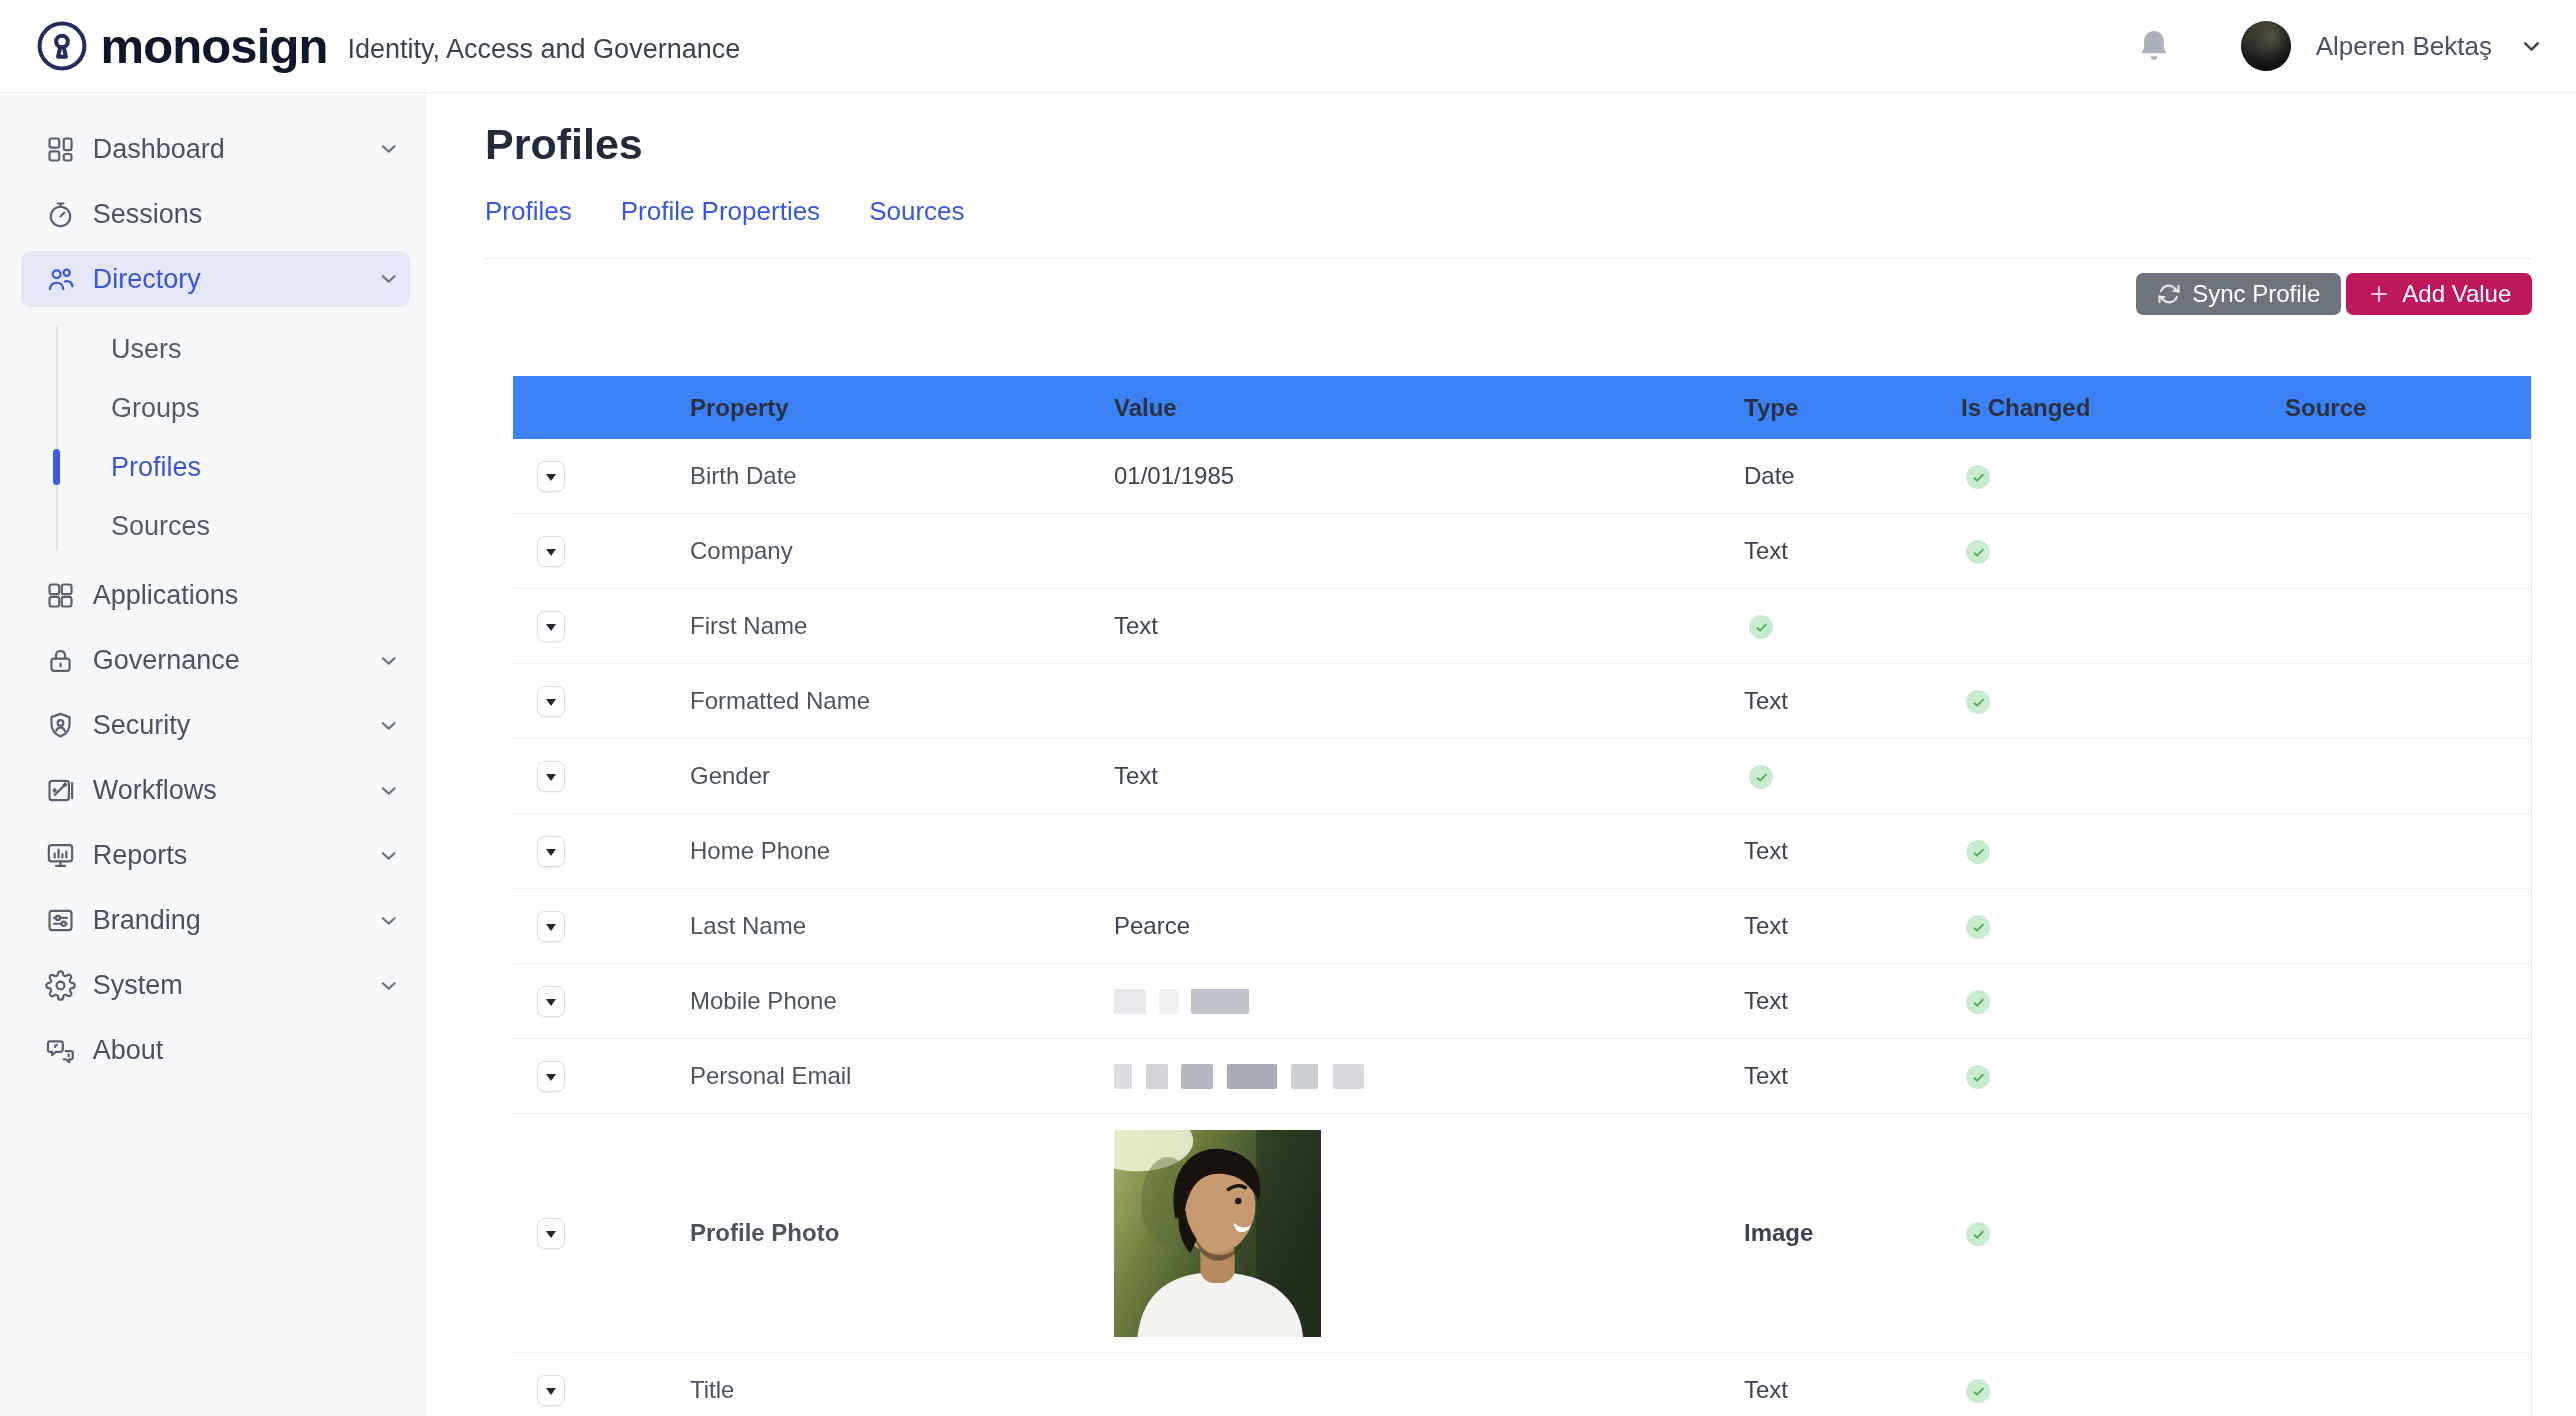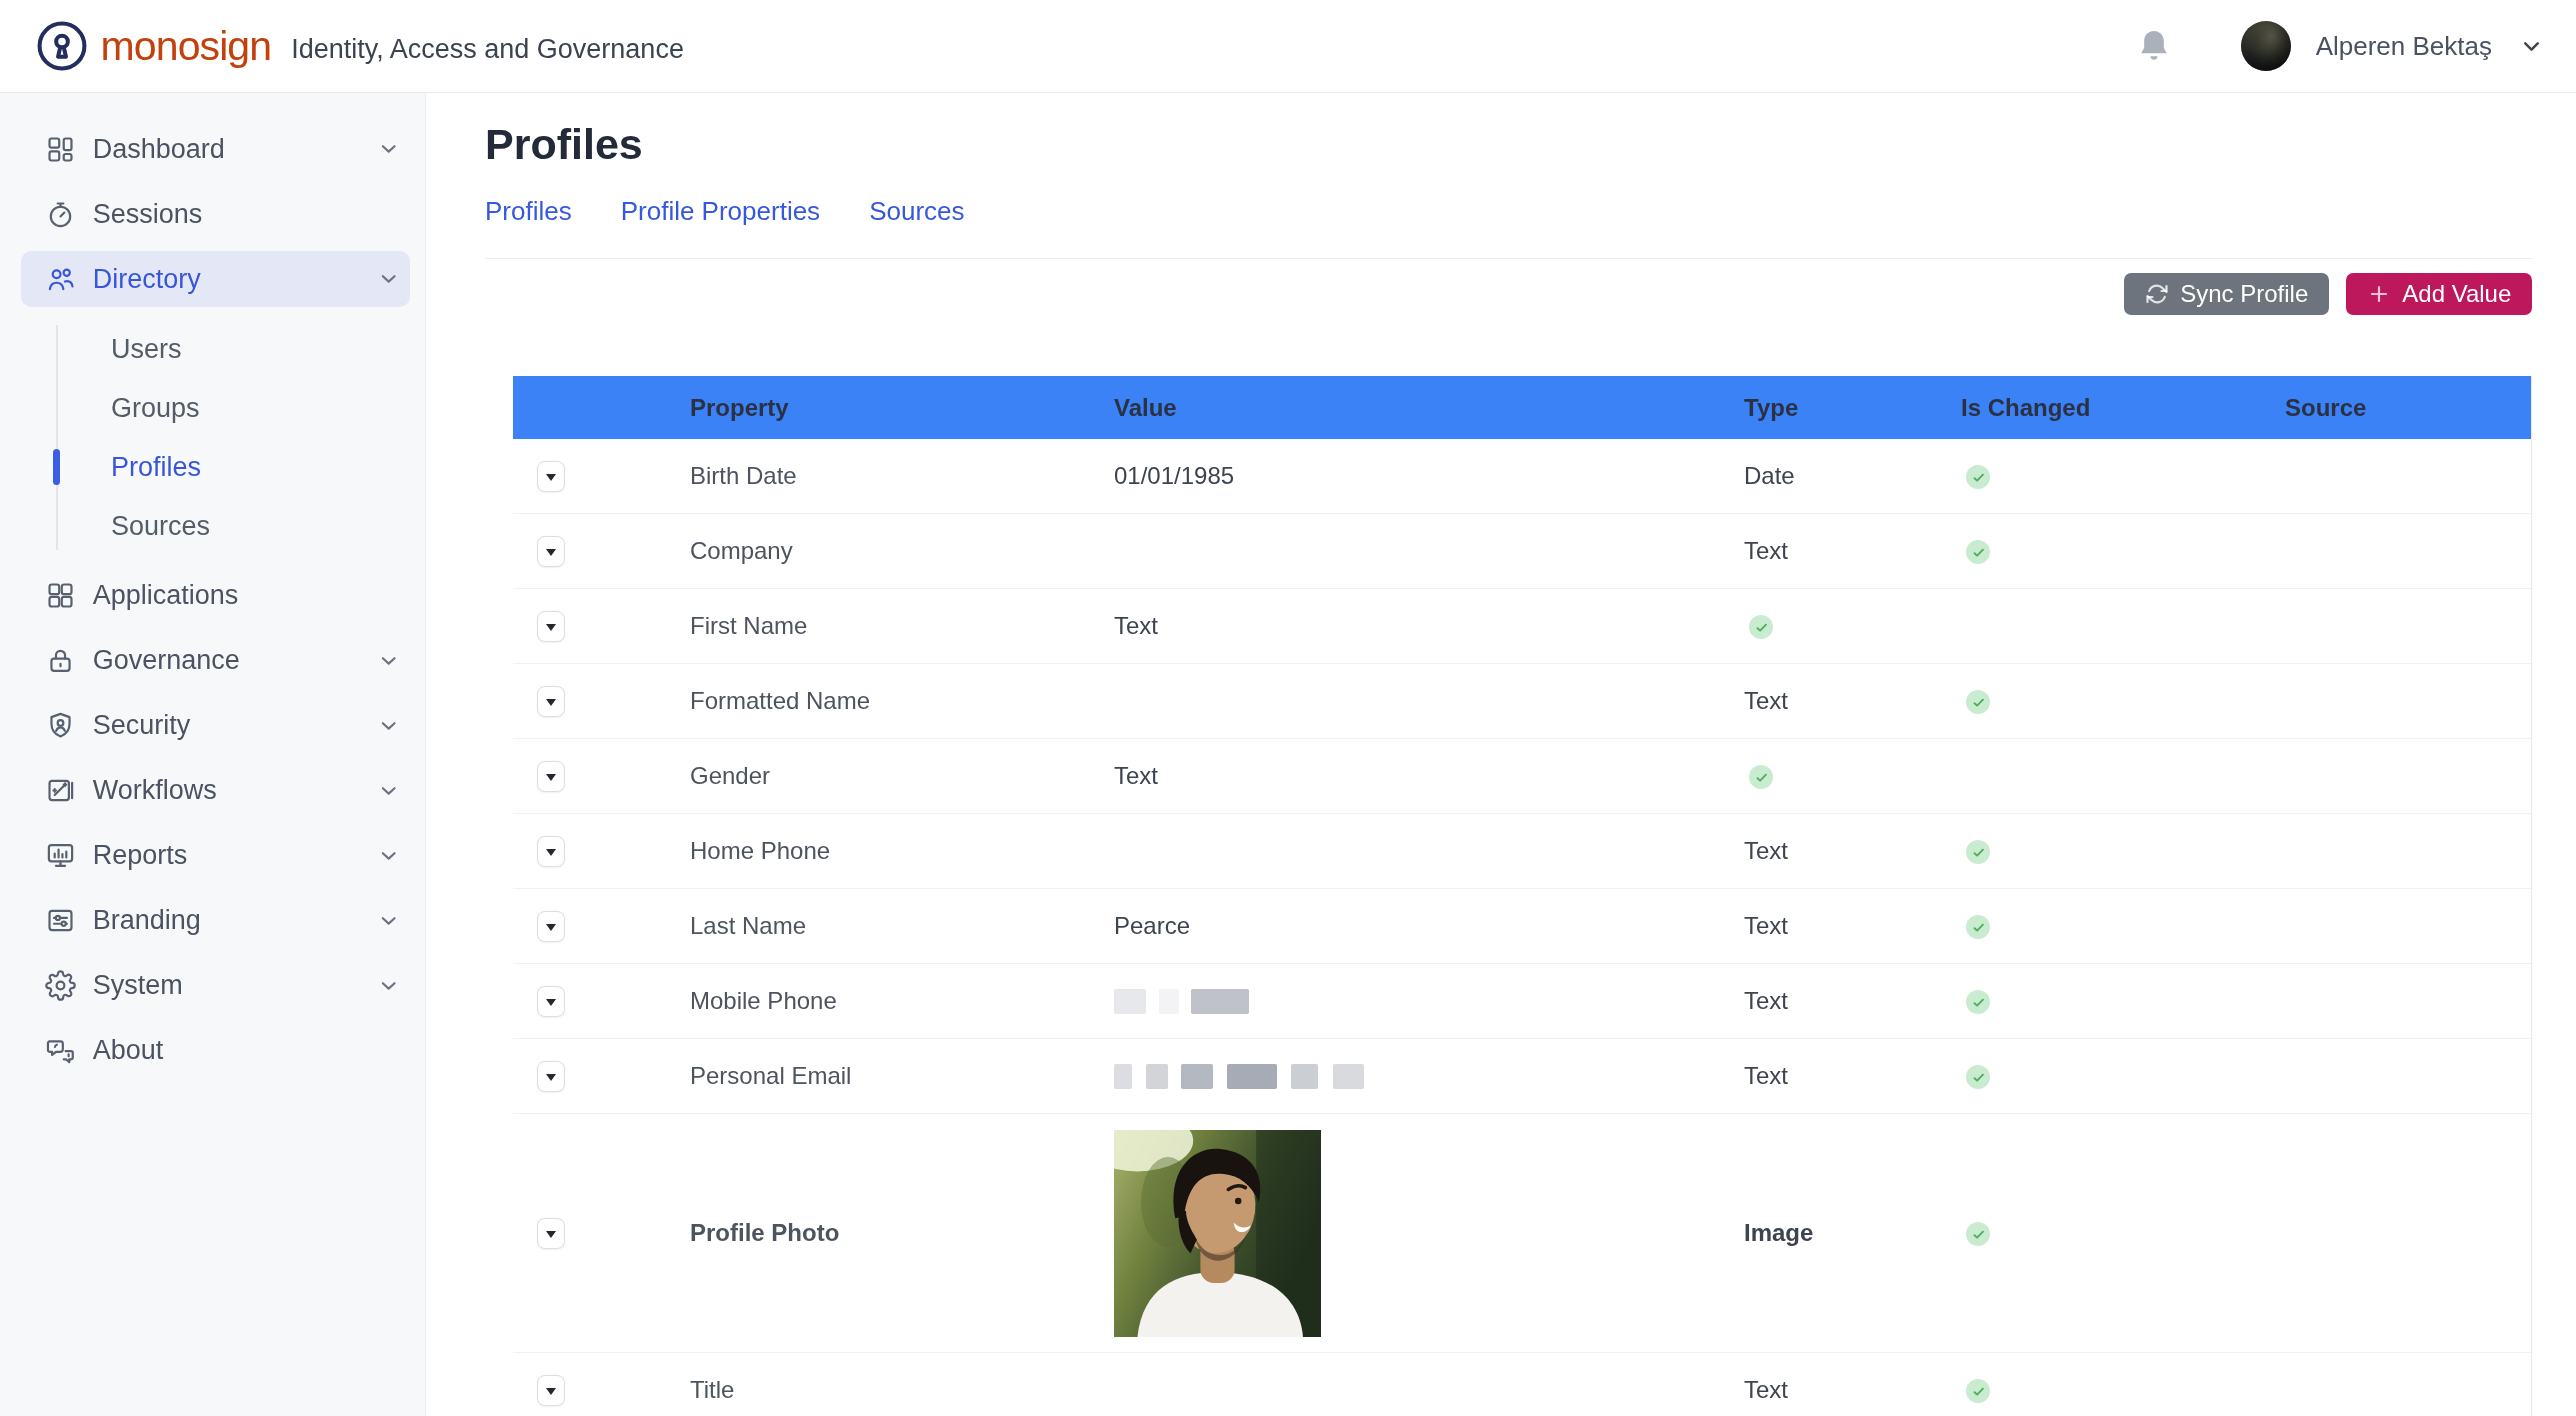--- a/index.html
+++ b/index.html
@@ -5,21 +5,21 @@
   * { margin:0; padding:0; box-sizing:border-box; }
   html,body { width:2576px; height:1417px; overflow:hidden; background:#fff;
               font-family:"Liberation Sans", sans-serif; }
 
   
   .app-header { position:absolute; top:0; left:0; width:2576px; height:93px;
                 background:#fff; border-bottom:1.8px solid #e8eaed;
                 display:flex; align-items:center; padding:0 32px 0 36px; z-index:5; }
   .brand { display:flex; align-items:center; }
   .brand-logo { width:52px; height:52px; margin-right:12.6px; }
-  .brand-name { font-size:41px; font-weight:400; color:#c2410c; letter-spacing:-0.9px; }
+  .brand-name { font-size:49px; font-weight:700; color:#0f172a; letter-spacing:-0.9px; }
   .brand-tagline { font-size:27px; color:#3c4350; margin-left:20px; margin-top:7.2px; }
   .header-right { margin-left:auto; display:flex; align-items:center;gap:9px; }
   .bell { width:38px; height:40px; color:#abb1bb; margin-right:59px; cursor:pointer; }
   .avatar { width:50px; height:50px; border-radius:50%;
             background:radial-gradient(circle at 62% 30%, #59564a 0%, #37392f 35%, #1c1f24 70%, #0d0f13 100%);
             box-shadow:inset -5.4px -9px 16px rgba(0,0,0,.55), inset 5.4px 5.4px 9px rgba(120,110,70,.25);
             margin-right:16px; cursor:pointer; }
   .user-name { font-size:26px; color:#4a5160; margin-right:18px; cursor:pointer; }
   .user-chevron { width:25px; height:25px; color:#3f454e; cursor:pointer; }
 
@@ -43,21 +43,21 @@
   .nav-sub.active { color:#3a56d8; font-weight:500; }
   .nav-sub.active .nav-sub-bar { display:block; position:absolute; left:53px; top:50%;
              transform:translateY(-50%); width:7.2px; height:36px; border-radius:3.6px; background:#3a5fe5; }
 
   
   .main { position:absolute; top:93px; left:426px; right:0; bottom:0; background:#fff;
           padding:23.4px 44px 0 59px; overflow:hidden; }
   .page-title { font-size:43px; font-weight:600; color:#232a39; line-height:56px; }
   .tabs { margin-top:23.4px; display:flex; gap:49px; border-bottom:1.8px solid #e9ebef; padding-bottom:31px; }
   .tab { font-size:26px; color:#3558dd; cursor:pointer; text-decoration:none; }
-  .toolbar { margin-top:14.4px; display:flex; justify-content:flex-end; gap:17px; }
+  .toolbar { margin-top:14.4px; display:flex; justify-content:flex-end; gap:5px; }
   .btn { height:42px; border:none; border-radius:7.2px; display:flex; align-items:center;
          padding:0 20.7px; font-size:24px; color:#fff; cursor:pointer;
          font-family:"Liberation Sans", sans-serif; }
   .btn .btn-icon { width:24px; height:24px; margin-right:11.7px; display:flex; }
   .btn .btn-icon svg { width:24px; height:24px; }
   .btn-gray { background:#6e747e; } .btn-gray .btn-icon { color:rgba(255,255,255,.8); }
   .btn-blue { background:#be185d; } .btn-blue .btn-icon { color:rgba(255,255,255,.75); }
 
   
   .ptable { margin:61px 0 0 28px; width:2019px; border-right:1.8px solid #e6e8eb; }

